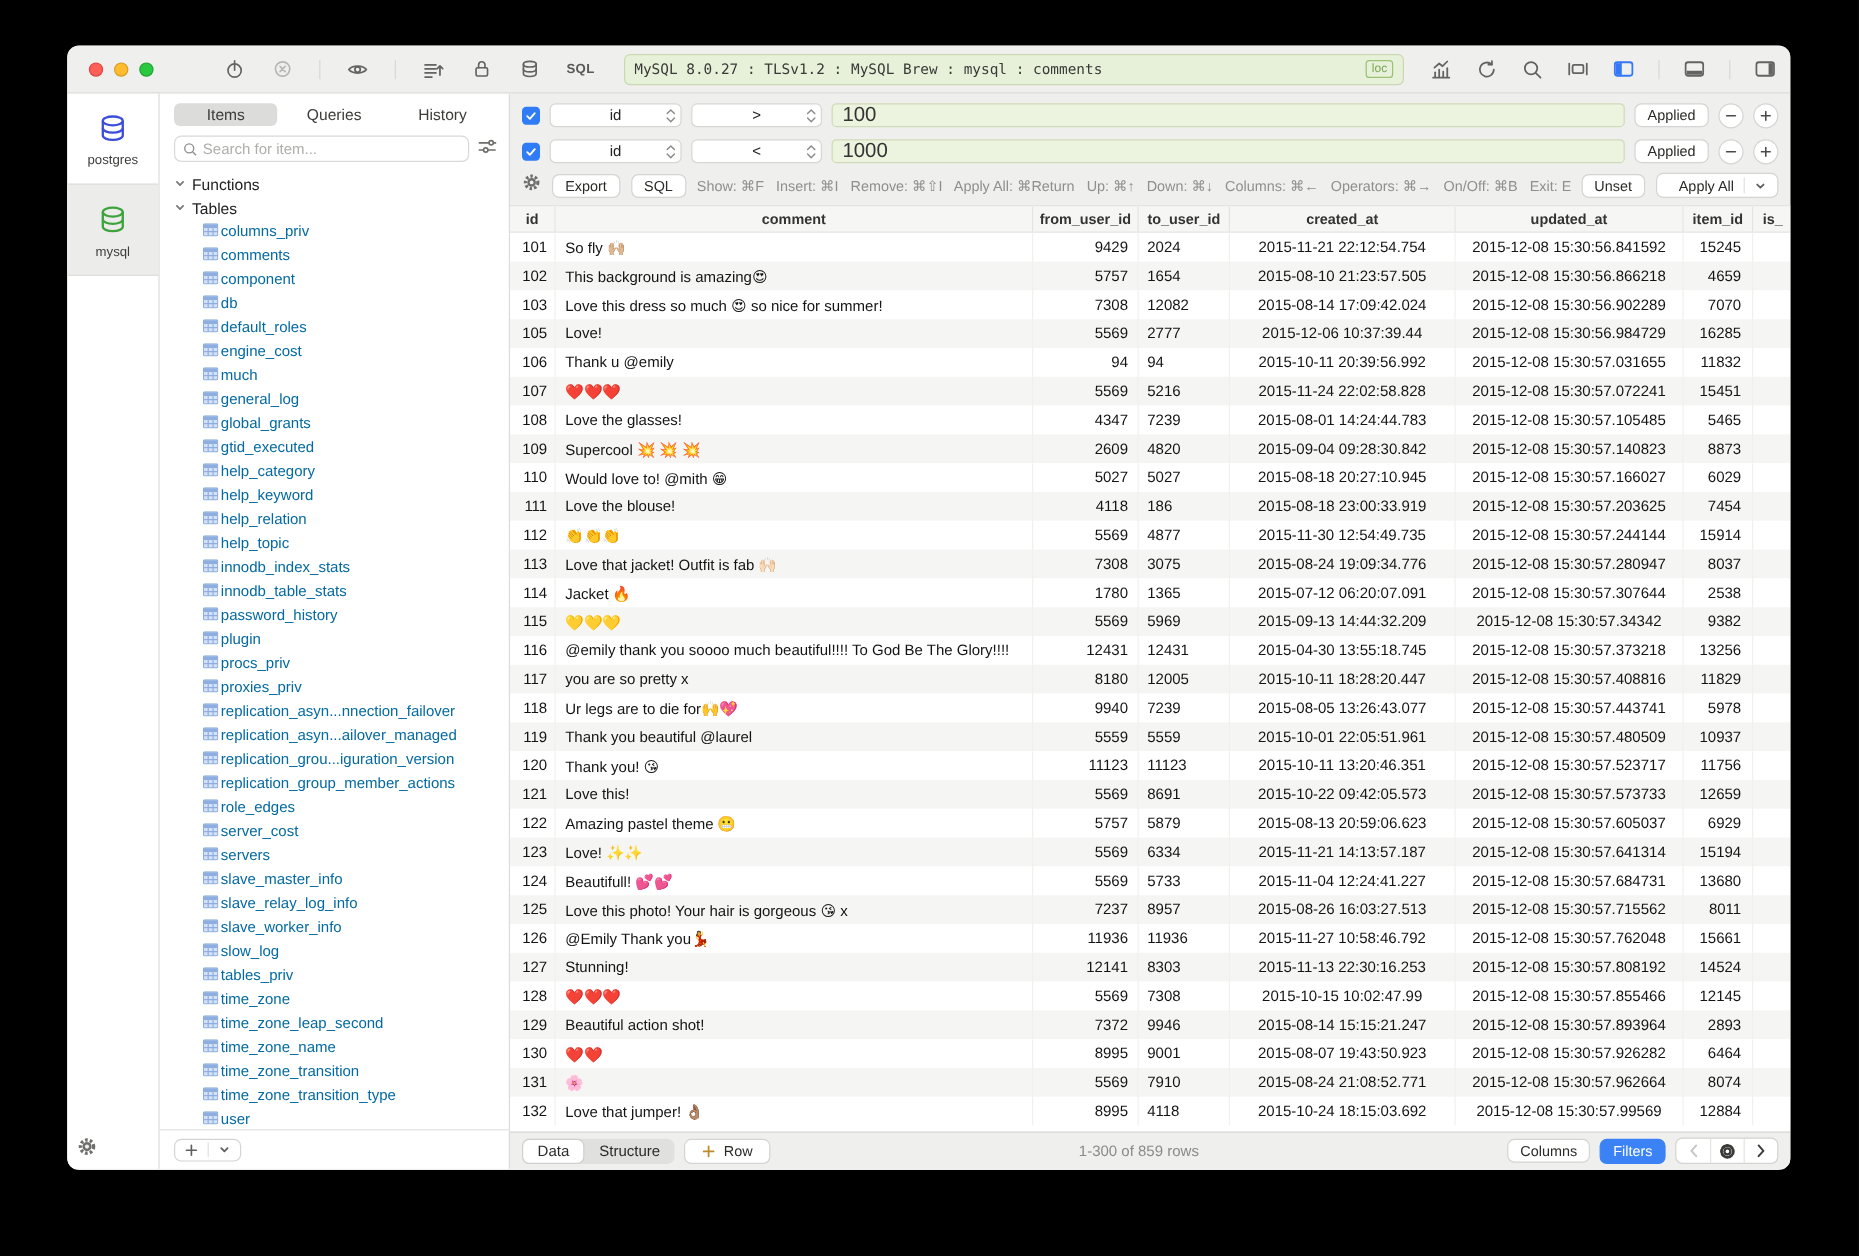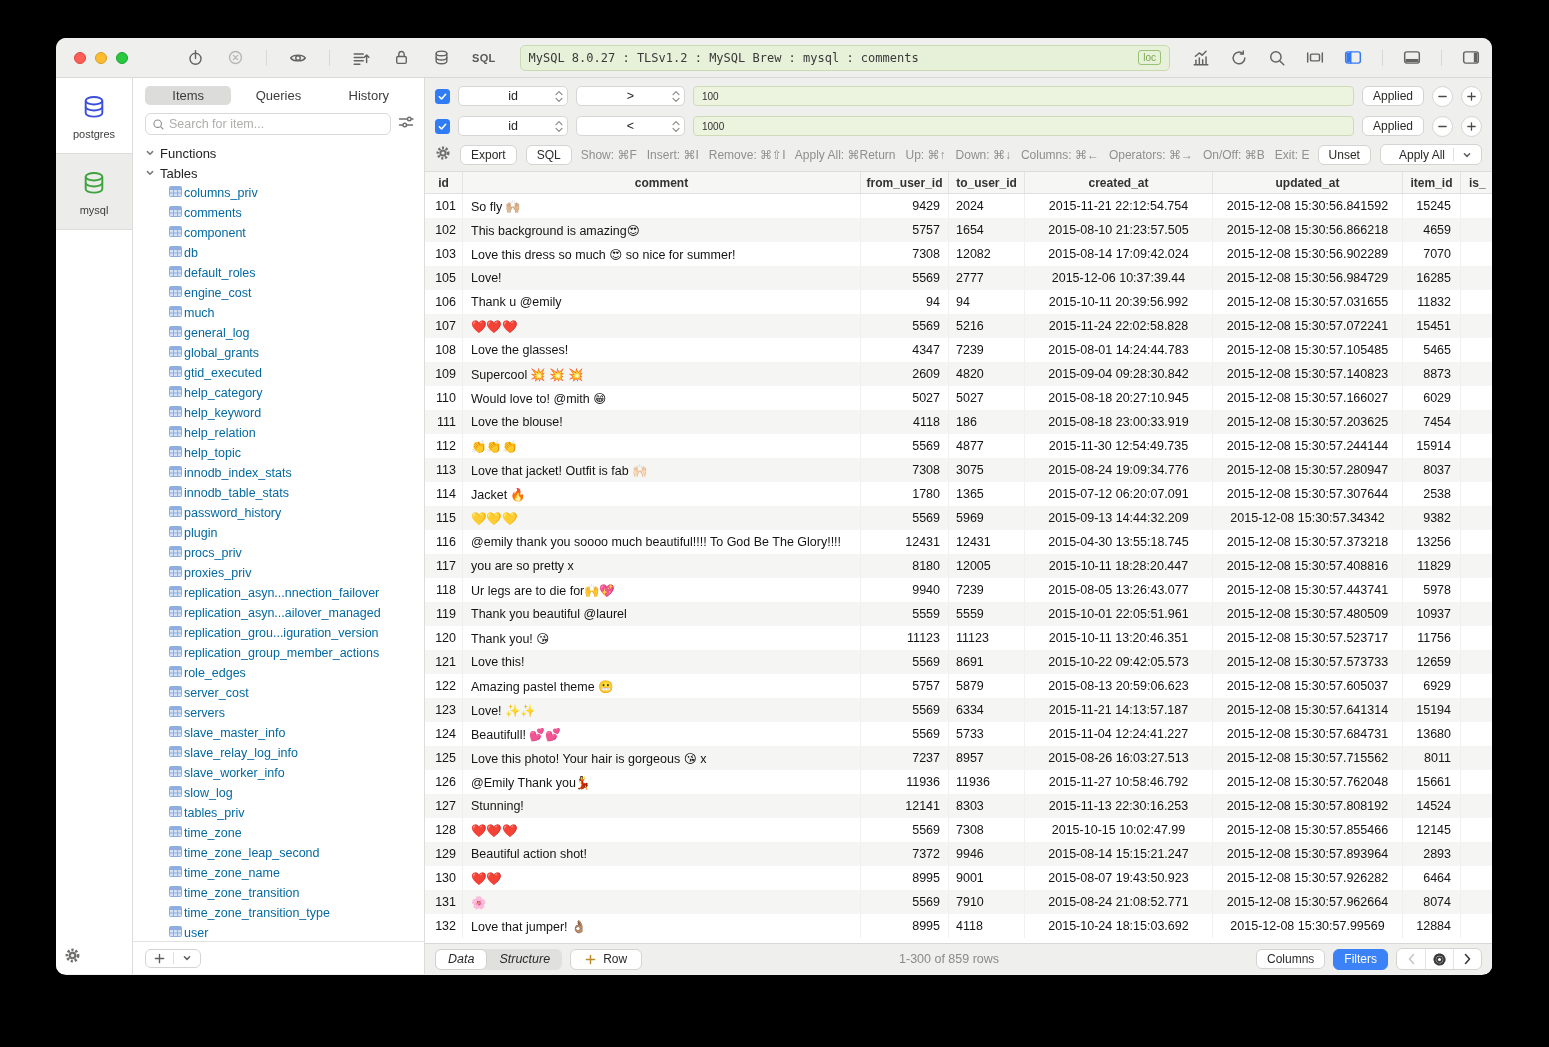--- a/index.html
+++ b/index.html
@@ -79,21 +79,21 @@
   .cbx { width:15px; height:15px; border-radius:3.5px; background:#2F7CF6; flex:none;
     display:flex; align-items:center; justify-content:center; }
   .cbx svg { stroke:#FFF; fill:none; stroke-width:2; stroke-linecap:round; stroke-linejoin:round; }
   .fselect { height:20px; background:#FFF; border:1px solid #D6D6D4; border-radius:5px;
     display:flex; align-items:center; justify-content:center; position:relative; font-size:12.5px; color:#222; }
   .fselect.field { width:110px; }
   .fselect.op { width:109px; }
   .fselect .stepper { position:absolute; right:4px; top:3px; }
   .fselect .stepper svg { stroke:#8A8A88; fill:none; stroke-width:1.2; stroke-linecap:round; stroke-linejoin:round; }
   .fval { flex:1; height:20px; background:#ECF3DE; border:1px solid #CFDAB8; border-radius:4px;
-    font-size:10px; color:#333; padding:0 8px; font-family:inherit; outline:none; min-width:0; }
+    font-size:17px; color:#333; padding:0 8px; font-family:inherit; outline:none; min-width:0; }
   .pill { height:20px; background:#FFF; border:1px solid #D4D4D2; border-radius:6px;
     font-size:12px; color:#2A2A28; padding:0 10px; display:inline-flex; align-items:center;
     font-family:inherit; white-space:nowrap; }
   .round { width:21px; height:21px; border-radius:50%; background:#FFF; border:1px solid #D4D4D2;
     display:inline-flex; align-items:center; justify-content:center; flex:none; padding:0; }
   .round svg { stroke:#4A4A48; stroke-width:1.4; stroke-linecap:round; fill:none; }
   .ftools { display:flex; align-items:center; height:21px; margin-top:8px; gap:9px; }
   .gear-icon svg .g-outer { fill:none; stroke:#6E6E6C; stroke-width:2.6; }
   .gear-icon svg .g-inner { fill:#6E6E6C; }
   .gear-icon svg .g-hole { fill:#EFEFED; }
@@ -119,21 +119,21 @@
   .c-updated { width:190px; justify-content:center; }
   .c-item    { width:58px;  justify-content:flex-end; padding-right:9px; }
   .c-is      { flex:1; justify-content:flex-start; padding-left:8px; border-right:none !important; }
   .ghead .c-id, .ghead .c-comment, .ghead .c-from, .ghead .c-to,
   .ghead .c-created, .ghead .c-updated, .ghead .c-item { justify-content:center; padding:0; }
 
   
   .statusbar { height:31px; border-top:1px solid #D8D8D6; background:#EFEFED;
     display:flex; align-items:center; padding:0 10px; gap:8px; }
   .segctl { display:flex; align-items:center; background:#E0E0DE; border-radius:6px; height:21px; }
-  .segctl .seg { font-size:12.5px; padding:0 12px; height:21px; display:flex; align-items:center; border-radius:6px; color:#2A2A28;font-style:italic; }
+  .segctl .seg { font-size:12.5px; padding:0 12px; height:21px; display:flex; align-items:center; border-radius:6px; color:#2A2A28; }
   .segctl .seg.on { background:#FFF; border:1px solid #D0D0CE; }
   .addrow { display:inline-flex; align-items:center; gap:7px; height:21px; padding:0 14px; }
   .addrow svg { stroke:#BD8A2A; stroke-width:1.6; stroke-linecap:round; fill:none; }
   .rowsinfo { flex:1; text-align:center; font-size:12.5px; color:#8A8A88; }
   .filters-btn { background:#3C82F7; border-color:#3C82F7; color:#FFF; height:21px; }
   .pager { display:flex; align-items:center; height:22px; background:#FFF; border:1px solid #D4D4D2; border-radius:6px; }
   .pager .pseg { width:28px; height:100%; display:flex; align-items:center; justify-content:center; }
   .pager .pseg + .pseg { border-left:1px solid #E4E4E2; }
   .pager svg { fill:none; stroke-linecap:round; stroke-linejoin:round; stroke-width:1.6; }
   .pager .dim svg { stroke:#C5C5C3; }

